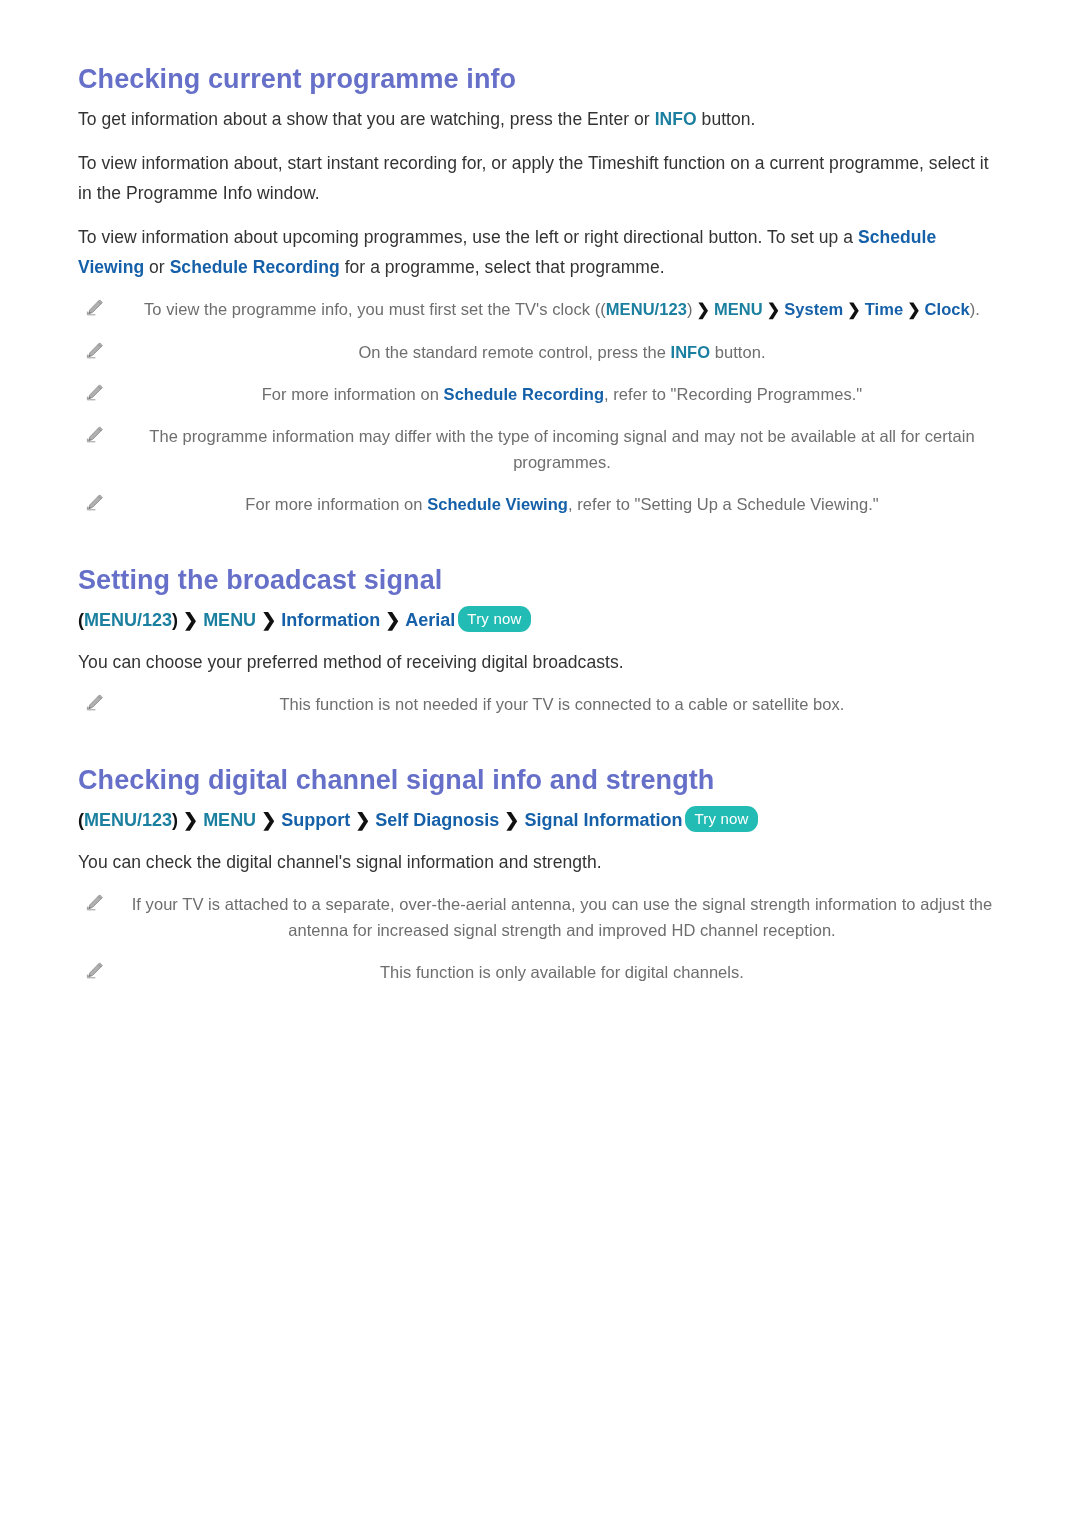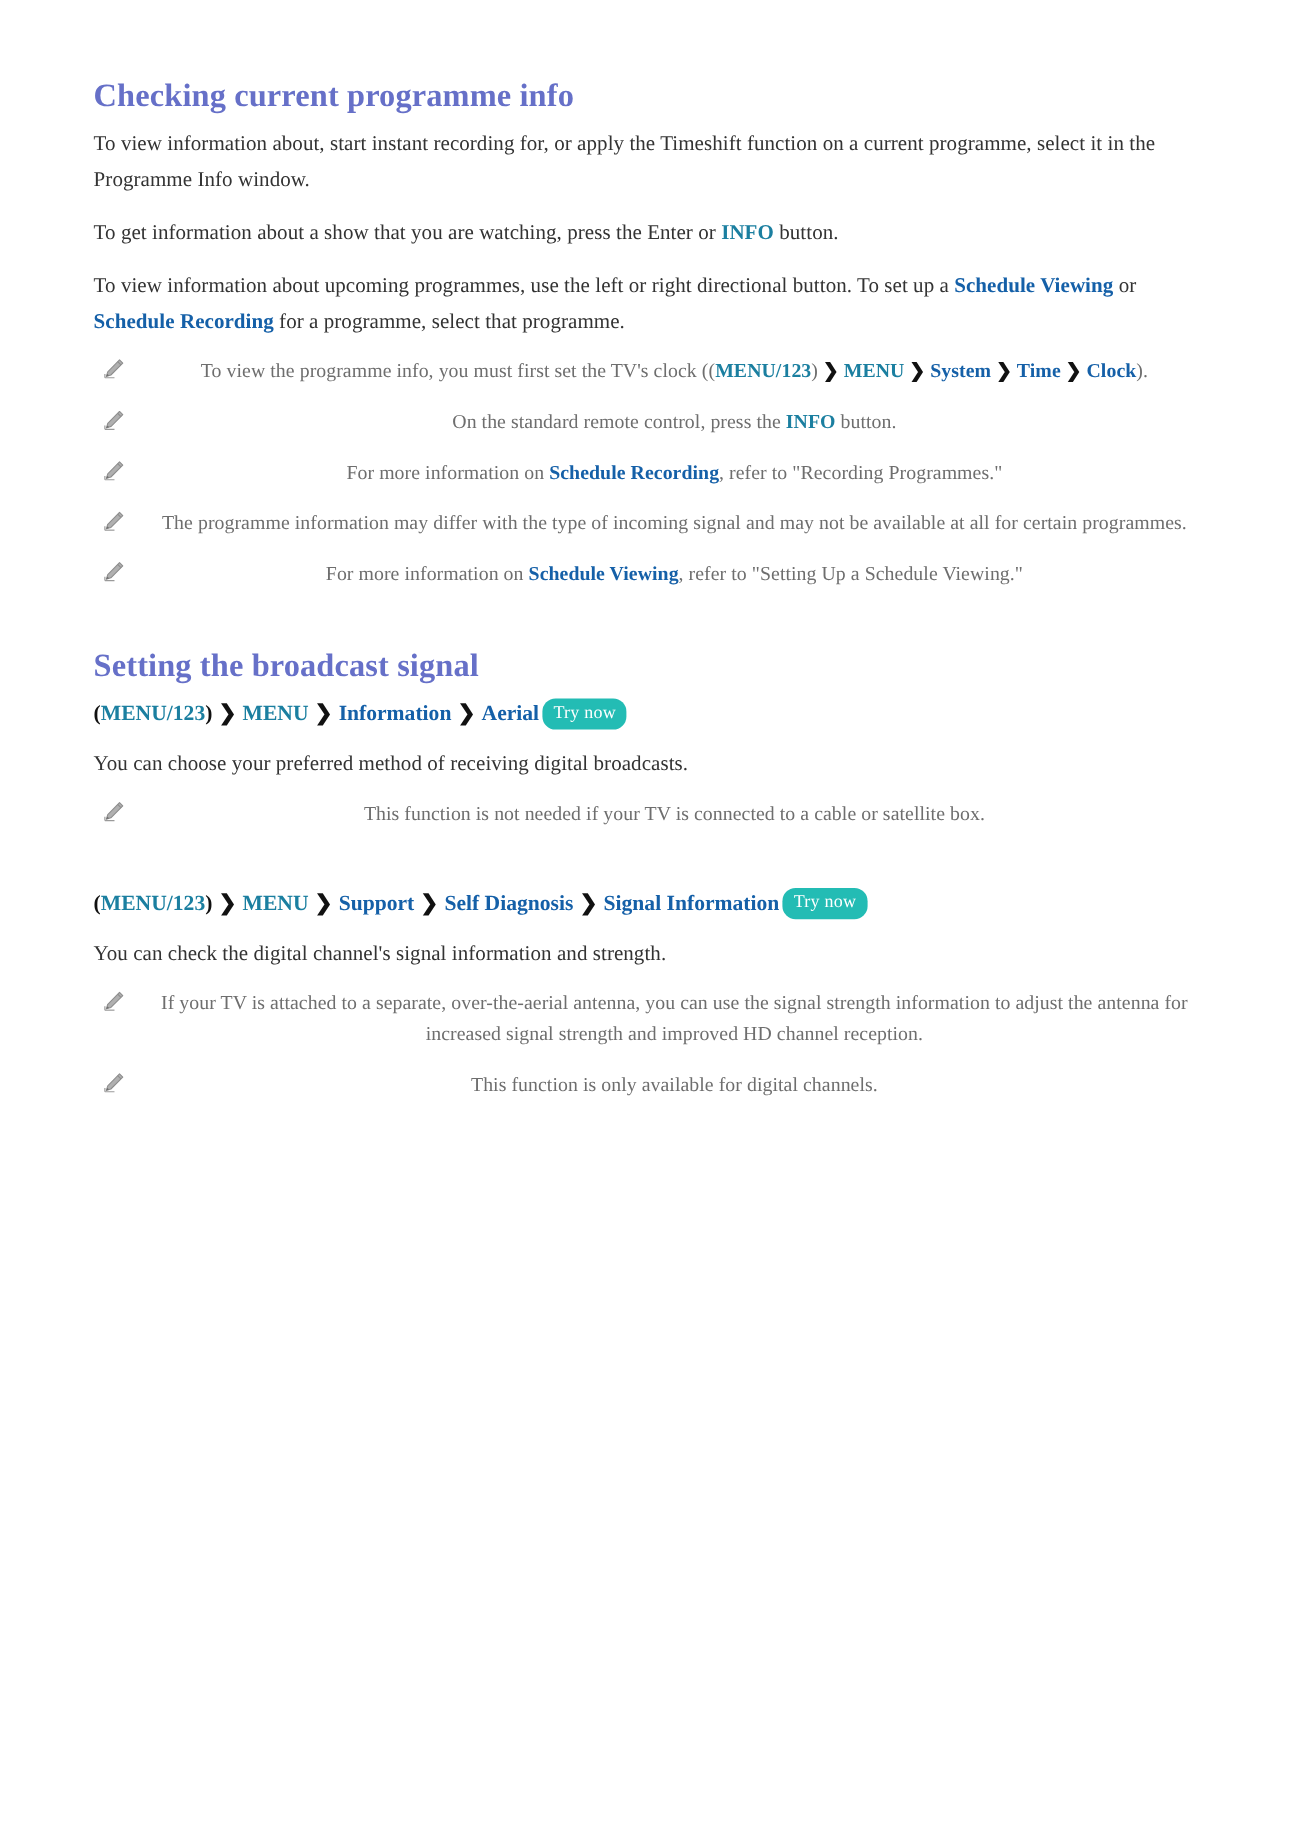--- a/index.html
+++ b/index.html
@@ -14,21 +14,20 @@
     -webkit-font-smoothing: antialiased;
     overflow: hidden;
   }
 
   .page {
     position: relative;
     width: 1080px;
     height: 1255px;
     padding: 12px;
     box-sizing: border-box;
-    font-family: Liberation Serif, serif;
   }
 
   .content {
     position: absolute;
     left: 78px;
     top: 62px;
     width: 922px;
   }
 
   
@@ -125,23 +124,23 @@
 </head>
 <body>
 
 <div class="page">
  <div class="content">
 
   <div class="section">
 
     <h1 class="section-title">Checking current programme info</h1>
 
+    <p class="body-text"><span>To get information about a show that you are watching, press the Enter or </span><span class="lnk-teal">INFO</span><span> button.</span></p>
+
     <p class="body-text">To view information about, start instant recording for, or apply the Timeshift function on a current programme, select it in the Programme Info window.</p>
-
-    <p class="body-text"><span>To get information about a show that you are watching, press the Enter or </span><span class="lnk-teal">INFO</span><span> button.</span></p>
 
     <p class="body-text"><span>To view information about upcoming programmes, use the left or right directional button. To set up a </span><span class="lnk-blue">Schedule Viewing</span><span> or </span><span class="lnk-blue">Schedule Recording</span><span> for a programme, select that programme.</span></p>
 
     <ul class="notes">
 
       <li class="note">
         <span class="pencil-icon">
           <svg viewBox="0 0 20 20" width="20" height="20" xmlns="http://www.w3.org/2000/svg">
             <path d="M14.6 1.9 L17.3 4.6 L7.4 14.5 L3.6 15.7 L4.8 11.9 Z" fill="#b0b0b0" stroke="#8d8d8d" stroke-width="0.9" stroke-linejoin="round"></path>
             <path d="M13.1 3.4 L15.8 6.1" stroke="#8d8d8d" stroke-width="0.9"></path>
@@ -231,20 +230,21 @@
         </span>
         <span>This function is not needed if your TV is connected to a cable or satellite box.</span>
       </li>
     </ul>
   </div>
 
   <div class="gap-lg"></div>
 
   <div class="section">
 
+    <h1 class="section-title">Checking digital channel signal info and strength</h1>
 
     <div class="menu-path"><span class="paren">(</span><span class="menu-tok-teal">MENU/123</span><span class="paren">)</span><span class="chev">❯</span><span class="menu-tok-teal">MENU</span><span class="chev">❯</span><span class="menu-tok-blue">Support</span><span class="chev">❯</span><span class="menu-tok-blue">Self Diagnosis</span><span class="chev">❯</span><span class="menu-tok-blue">Signal Information</span><span class="try-now">Try now</span></div>
 
     <p class="body-text">You can check the digital channel's signal information and strength.</p>
 
     <ul class="notes">
       <li class="note">
         <span class="pencil-icon">
           <svg viewBox="0 0 20 20" width="20" height="20" xmlns="http://www.w3.org/2000/svg">
             <path d="M14.6 1.9 L17.3 4.6 L7.4 14.5 L3.6 15.7 L4.8 11.9 Z" fill="#b0b0b0" stroke="#8d8d8d" stroke-width="0.9" stroke-linejoin="round"></path>

